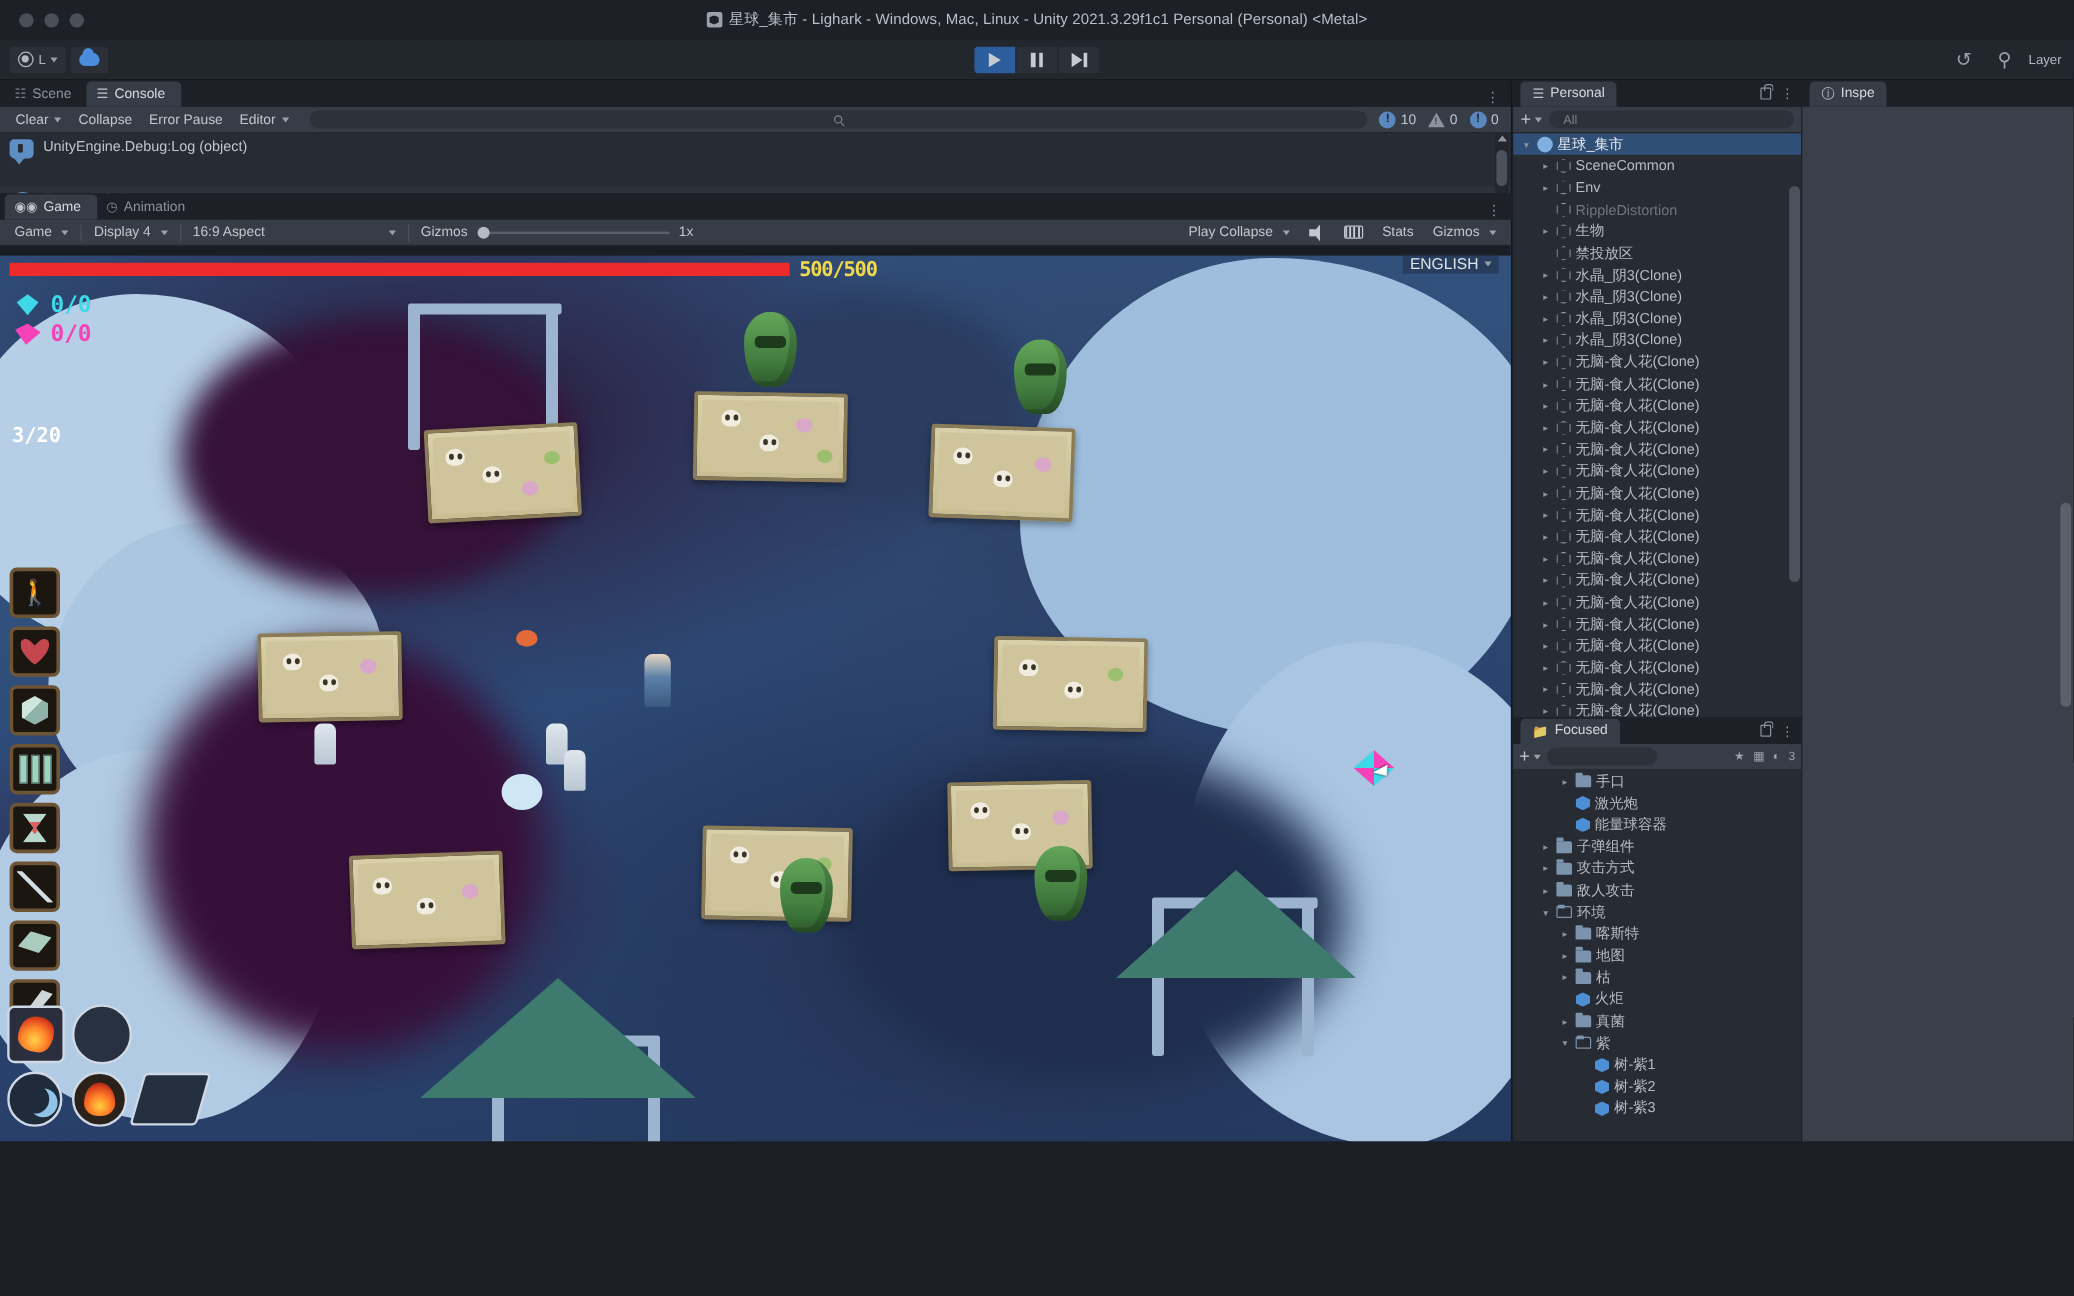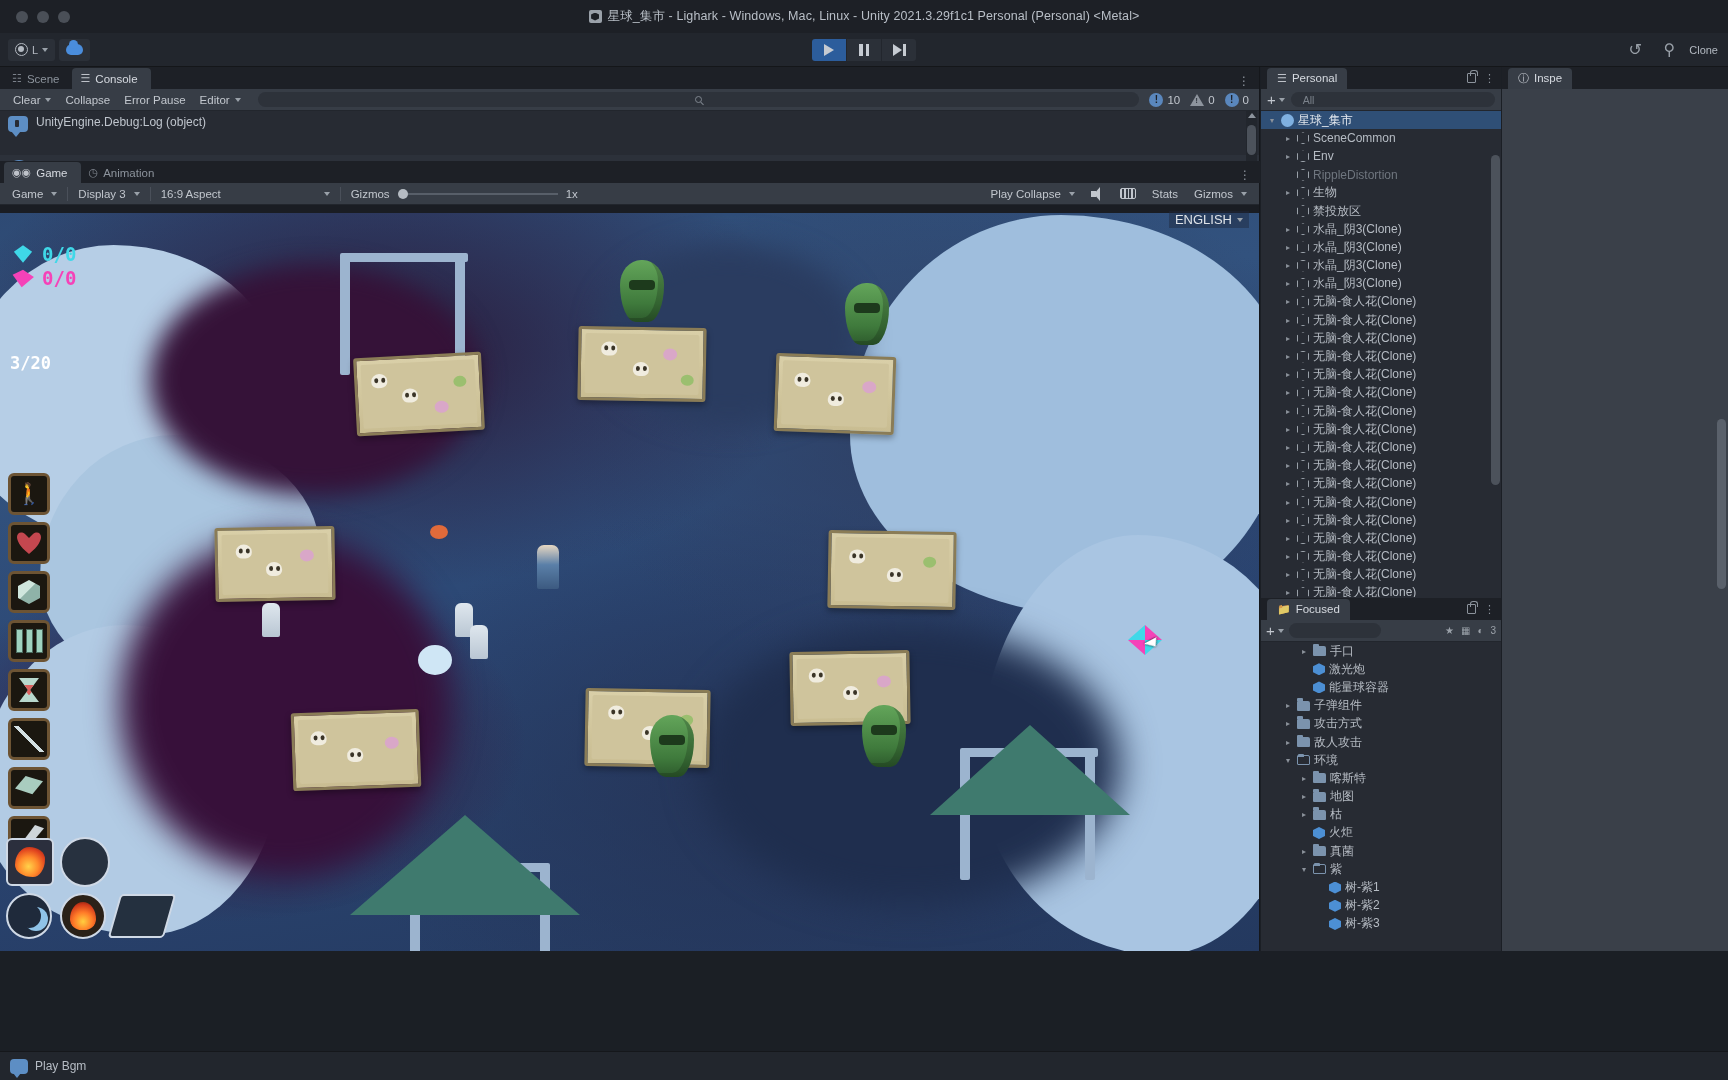--- a/index.html
+++ b/index.html
@@ -447,21 +447,21 @@
       <div class="play-btn">
         <span class="step-g">
             <span class="t"></span>
             <span class="b"></span>
           </span>
       </div>
     </div>
     <div class="tb-right">
       <div class="ic-btn">↺</div>
       <div class="ic-btn">⚲</div>
-      <div class="layer-lbl">Clone</div>
+      <div class="layer-lbl">Layer</div>
     </div>
   </div>
 
   <div class="console-panel">
     <div class="tabstrip">
       <div class="tab">
         <span class="tab-ic">☷</span>
         <span>Scene</span>
       </div>
       <div class="tab active">
@@ -540,21 +540,21 @@
       <div class="panel-menu">⋮</div>
     </div>
 
     <div class="game-toolbar">
       <div class="gt-item">
         <span>Game</span>
         <span class="caret"></span>
       </div>
       <div class="gt-sep"></div>
       <div class="gt-item">
-        <span>Display 3</span>
+        <span>Display 4</span>
         <span class="caret"></span>
       </div>
       <div class="gt-sep"></div>
       <div class="gt-item" style="min-width:185px;justify-content:space-between;">
         <span>16:9 Aspect</span>
         <span class="caret"></span>
       </div>
       <div class="gt-sep"></div>
       <div class="gt-item">
         <span>Gizmos</span>
@@ -603,20 +603,24 @@
       <div class="pillar" style="left:960px;top:545px;width:10px;height:130px;"></div>
       <div class="pillar" style="left:1085px;top:545px;width:10px;height:130px;"></div>
       <div class="pillar" style="left:960px;top:543px;width:138px;height:9px;"></div>
       <div class="pillar" style="left:410px;top:660px;width:10px;height:90px;"></div>
       <div class="pillar" style="left:540px;top:660px;width:10px;height:90px;"></div>
       <div class="pillar" style="left:410px;top:658px;width:140px;height:9px;"></div>
 
       <div class="tent" style="left:930px;top:520px;width:200px;height:90px;"></div>
       <div class="tent" style="left:350px;top:610px;width:230px;height:100px;"></div>
 
+      <div class="hp-bar-wrap">
+        <div class="hp-bar"></div>
+        <span class="hp-label">500/500</span>
+      </div>
 
       <div class="counter-row" style="left:10px;top:38px;">
         <span class="gem-cyan"></span>
         <span class="cnt-txt cnt-cyan">0/0</span>
       </div>
       <div class="counter-row" style="left:10px;top:62px;">
         <span class="gem-pink"></span>
         <span class="cnt-txt cnt-pink">0/0</span>
       </div>
       <div class="counter-row" style="left:10px;top:148px;">
@@ -1031,18 +1035,14 @@
       <div class="tab-ac">
         <span class="tab-ic">ⓘ</span>
         <span>Inspe</span>
       </div>
     </div>
     <div class="insp-body">
       <span class="insp-sb"></span>
     </div>
   </div>
 
-  <div class="statusbar">
-    <span class="status-ic"></span>
-    <span class="status-txt">Play Bgm</span>
-  </div>
 
 </div>
 
 </body></html>

